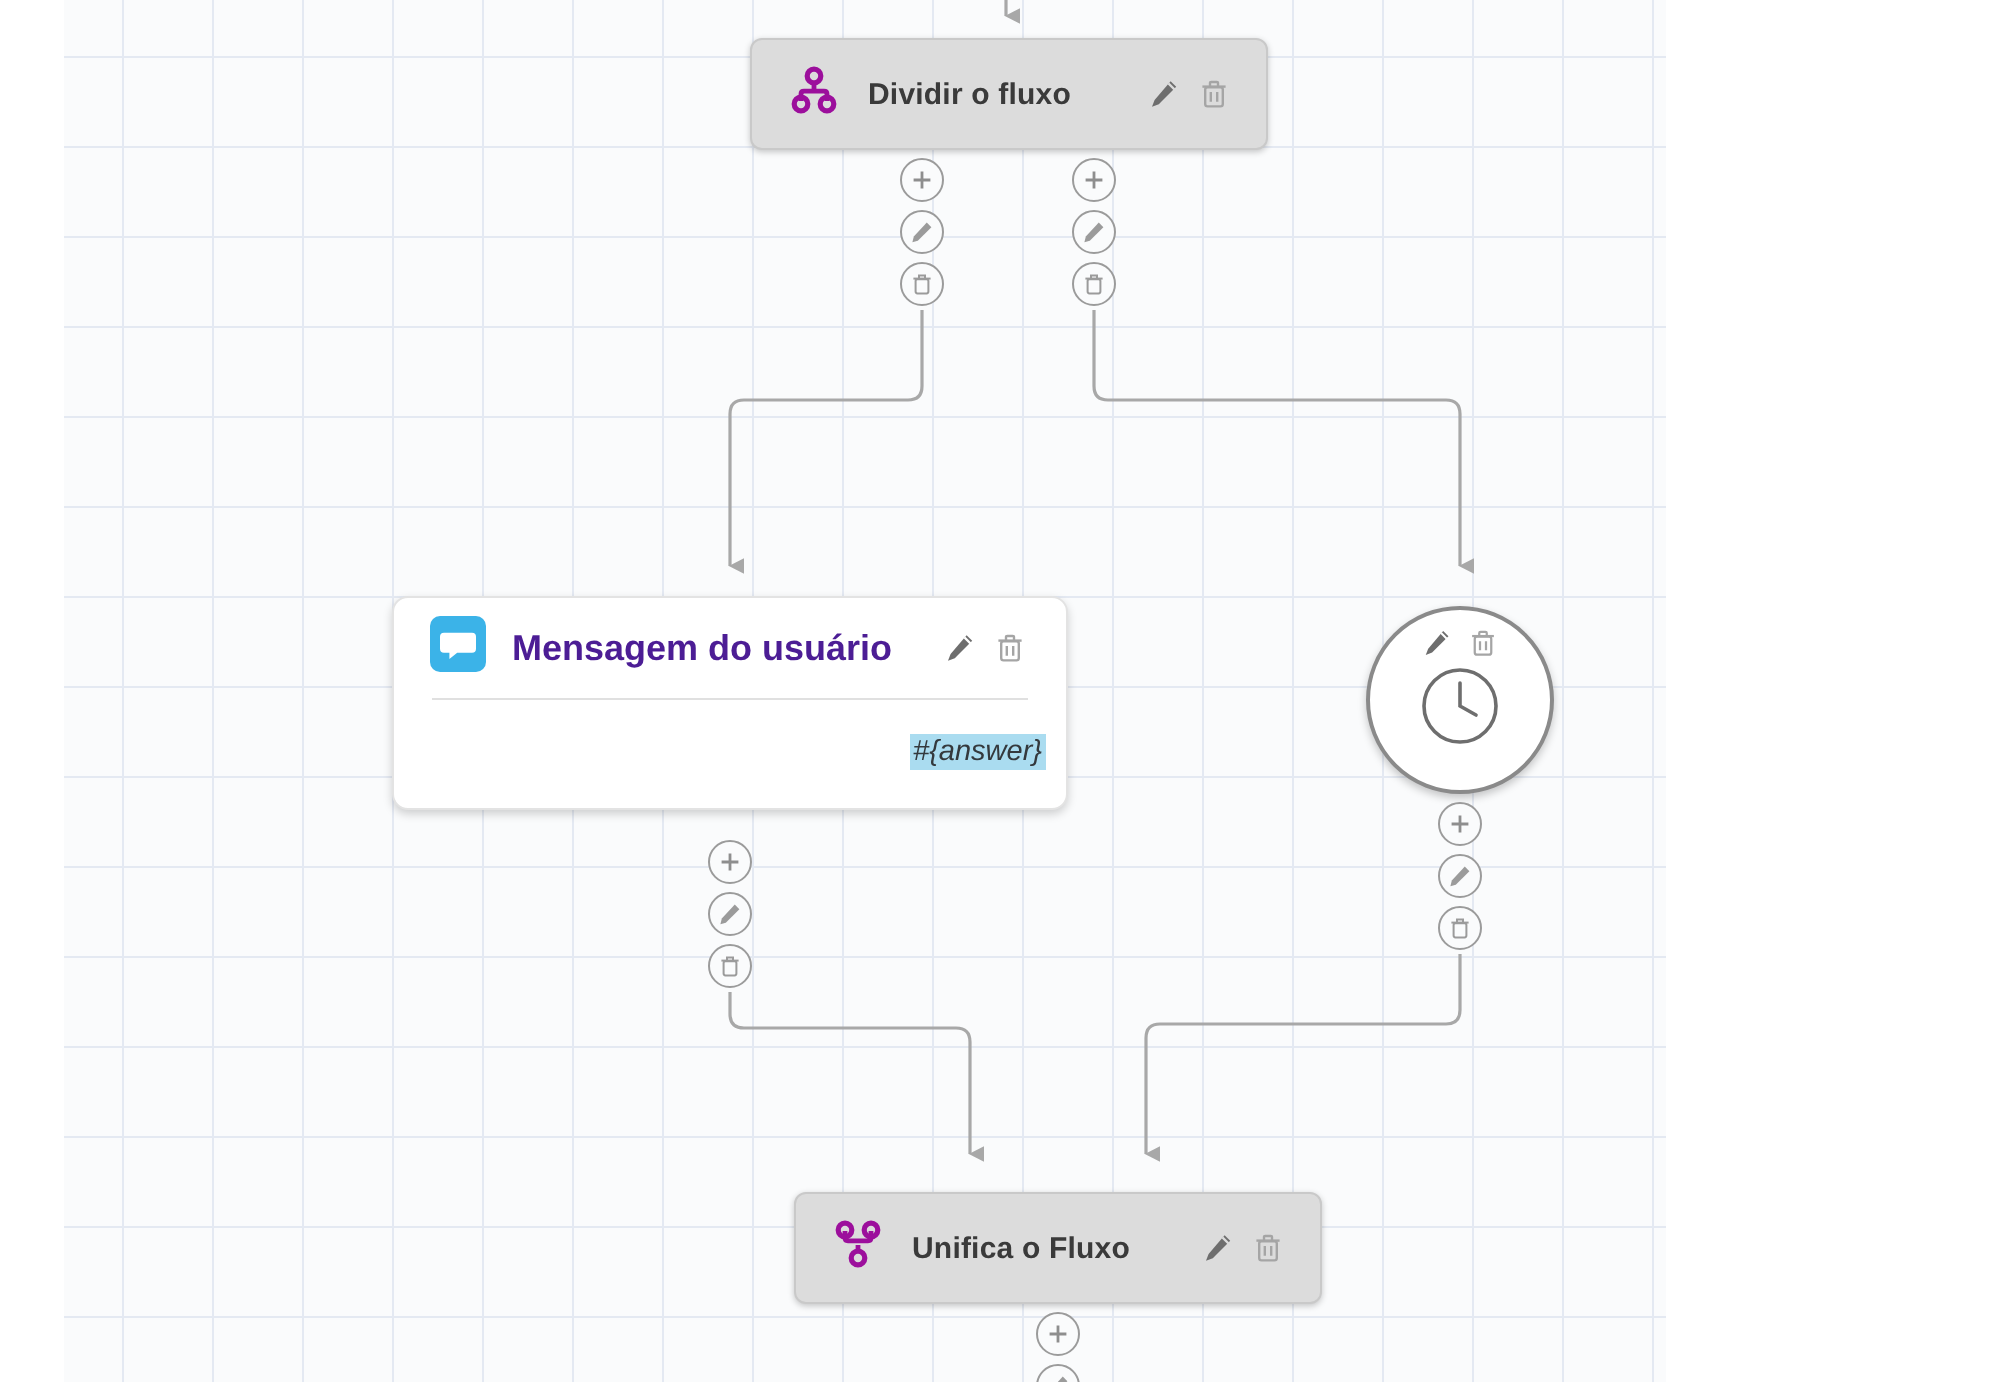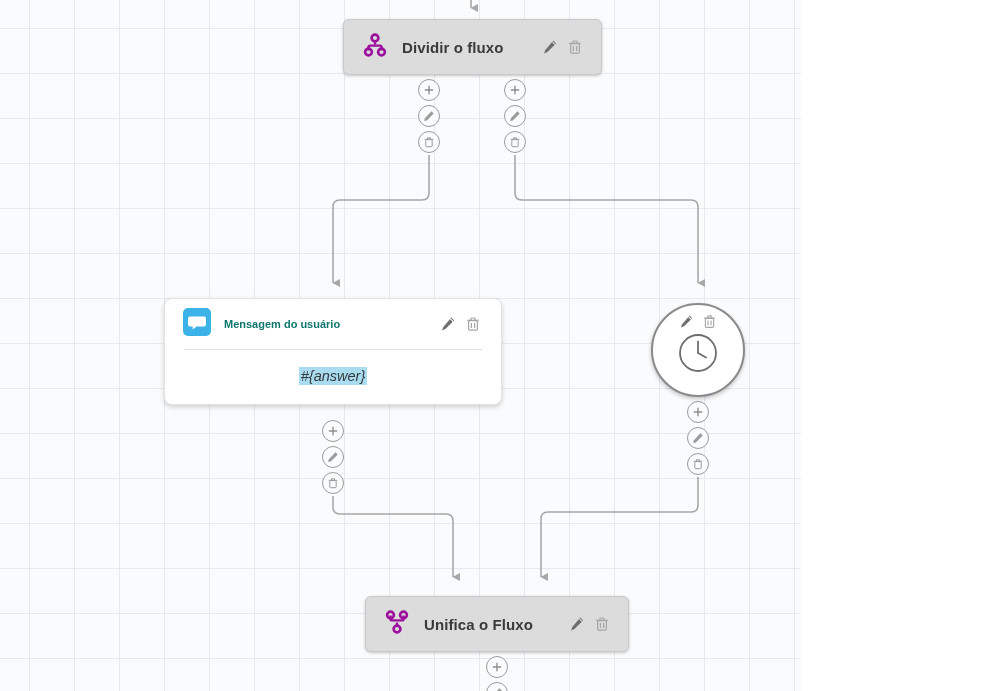--- a/index.html
+++ b/index.html
@@ -15,20 +15,21 @@
     position: relative;
     width: 801px;
     height: 691px;
     background-color: #fafbfc;
     background-image:
       linear-gradient(to right, #e4e9f2 1px, transparent 1px),
       linear-gradient(to bottom, #e4e9f2 1px, transparent 1px);
     background-size: 45px 45px;
     background-position: -16px -17px;
     overflow: hidden;
+    margin-left: 32px;
   }
 
   
   #edges {
     position: absolute;
     left: 0; top: 0;
     width: 997px;
     height: 691px;
     pointer-events: none;
   }
@@ -66,33 +67,33 @@
     box-shadow: 0 2px 5px rgba(0,0,0,0.18);
     padding: 0;
   }
   .card-head {
     display: flex;
     align-items: center;
     height: 50px;
     padding: 0 20px 0 18px;
   }
   .card-head .title {
-    font-size: 11px;
+    font-size: 18px;
     font-weight: bold;
-    color: #0f766e;
+    color: #4c1d95;
     margin-left: 13px;
     white-space: nowrap;
   }
   .card-divider {
     height: 1px;
     background: #e0e0e0;
     margin: 0 19px;
   }
   .card-body {
-    text-align: center;
+    text-align: right;
     padding: 17px 10px 19px;
   }
   .token {
     font-style: italic;
     font-size: 14.5px;
     color: #34393d;
     background: #aadcf0;
     padding: 1px 2px;
   }
 

